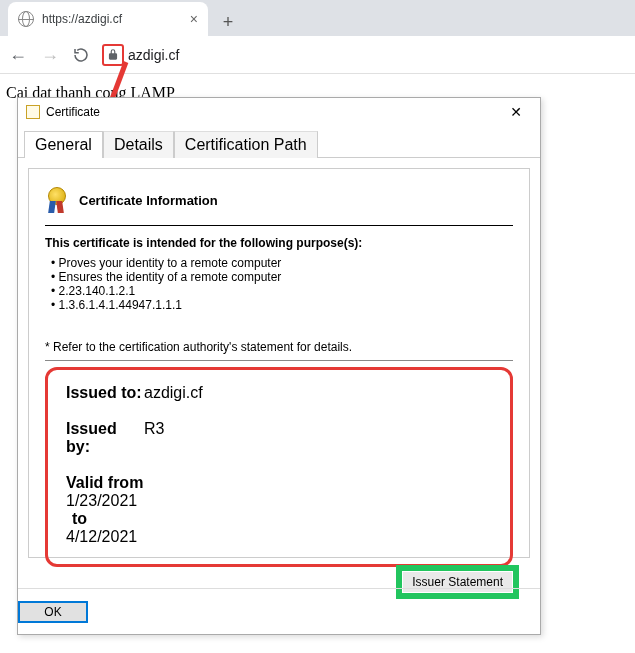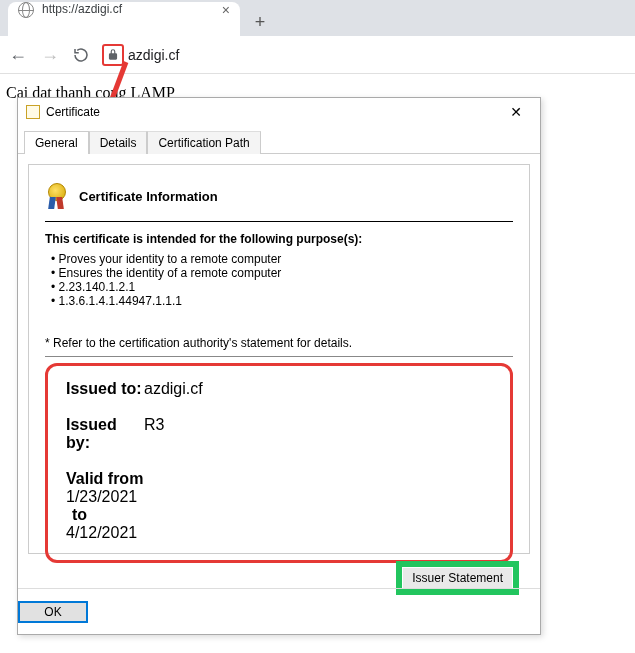--- a/index.html
+++ b/index.html
@@ -17,23 +17,24 @@
   .tab-strip {
     height: 36px;
     background: #dee1e6;
     display: flex;
     align-items: flex-end;
     padding-left: 8px;
   }
   .tab {
     background: #fff;
     height: 34px;
-    width: 232px;
+    width: 200px;
     border-radius: 8px 8px 0 0;
     display: flex;
+    align-items: center;
     padding: 0 10px;
     gap: 8px;
     font-size: 12px;
     color: #3c4043;
   }
   .tab .globe {
     width: 16px; height: 16px;
     border: 1.5px solid #888;
     border-radius: 50%;
     position: relative;
@@ -155,21 +156,21 @@
     cursor: pointer;
   }
   .tabs-row {
     display: flex;
     padding: 4px 6px 0 6px;
     border-bottom: 1px solid #ccc;
     gap: 0;
   }
   .dtab {
     padding: 4px 10px;
-    font-size: 12px;
+    font-size: 16px;
     border: 1px solid #ccc;
     border-bottom: none;
     background: #fff;
     position: relative;
     top: 1px;
     cursor: pointer;
   }
   .dtab.inactive {
     background: #f4f4f4;
     border-top-color: #ddd;

